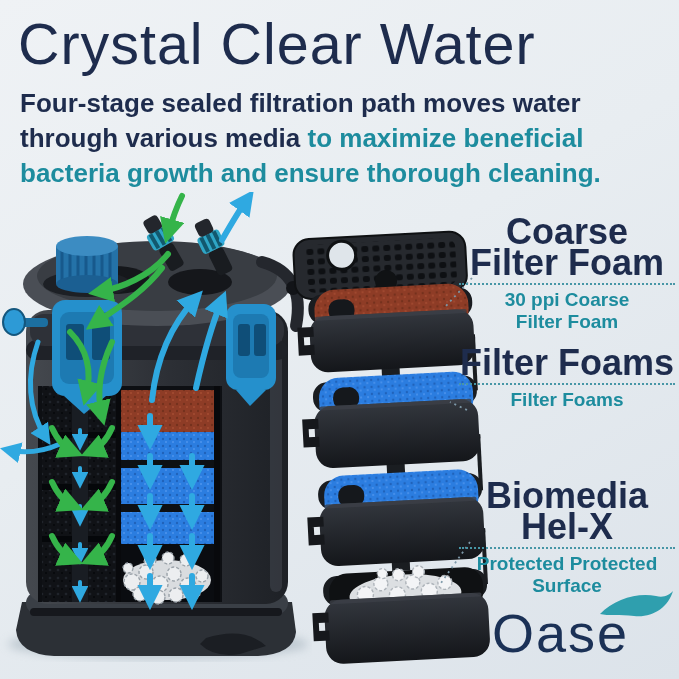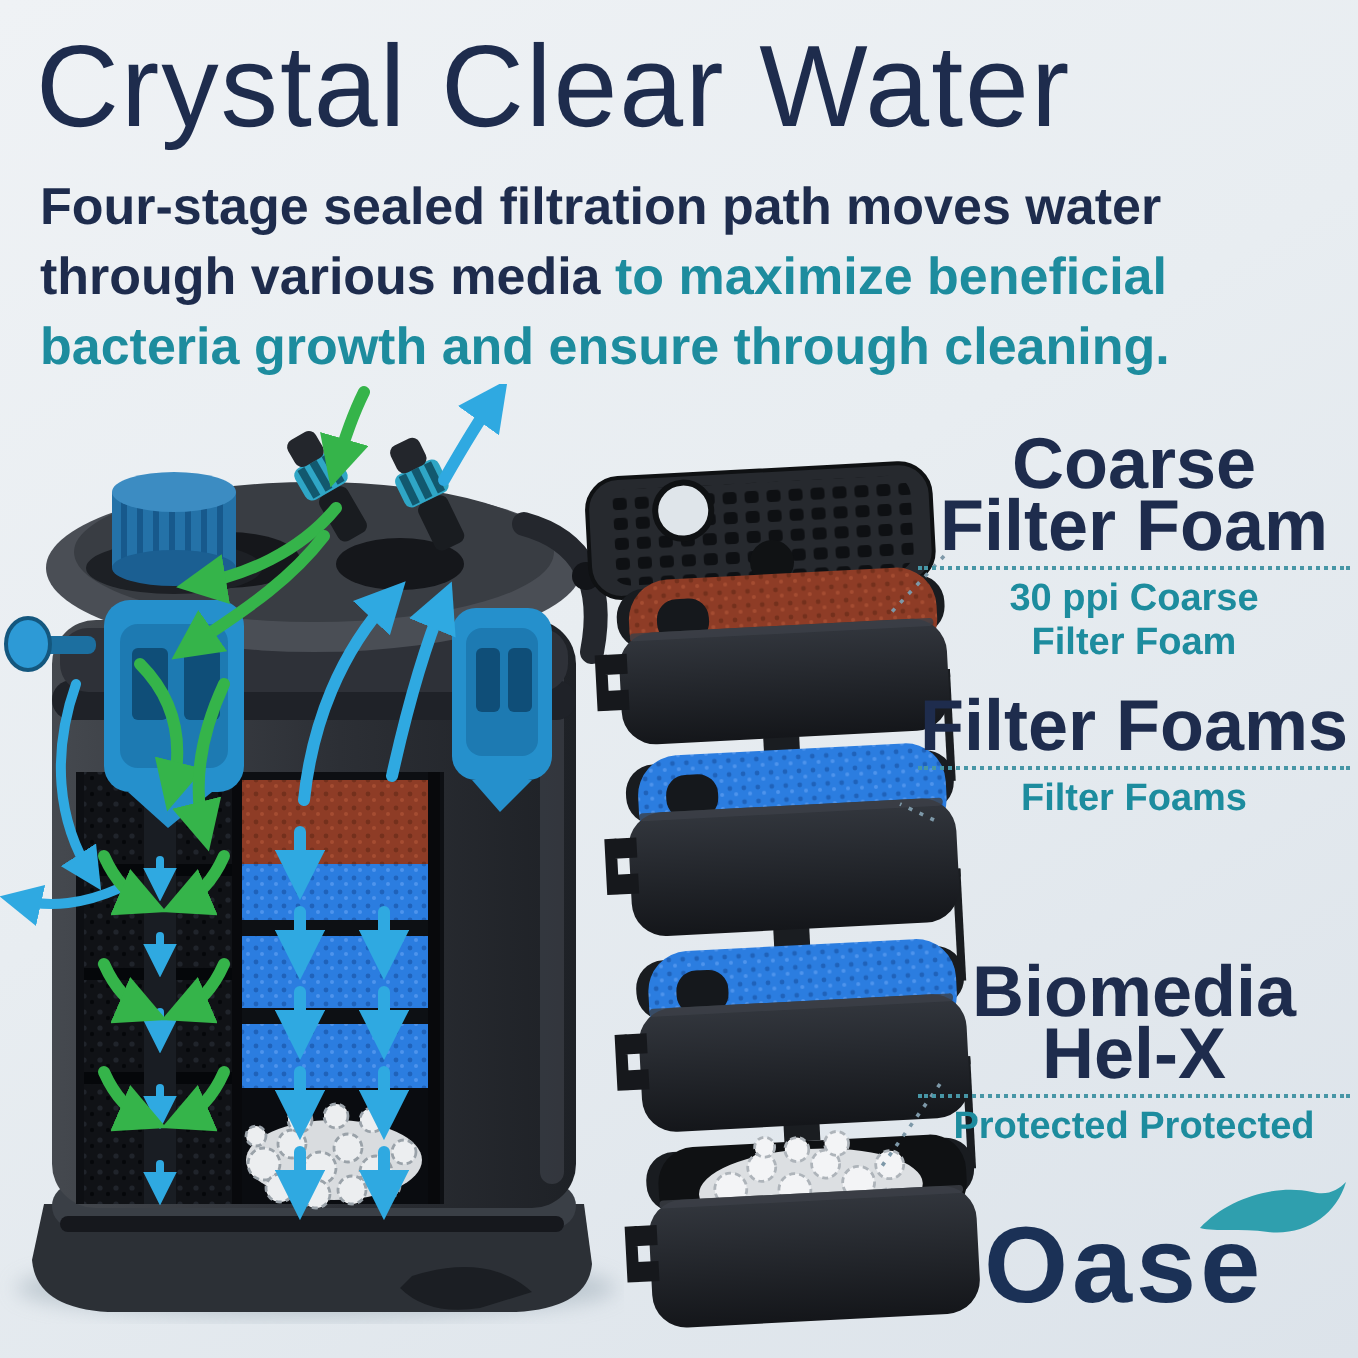--- a/index.html
+++ b/index.html
@@ -23,31 +23,31 @@
   #subtitle .teal{color:var(--teal-text,#1d8c9e)}
   .stage{position:absolute;left:455px;width:224px;text-align:center}
   .stage .h{font-size:36px;line-height:31px;font-weight:700;color:var(--navy-text,#1e2c4d)}
   .stage .rule{border-top:2px dotted #4796a6;margin:5px 4px 4px 4px;height:0}
   .stage .s{font-size:19px;line-height:22px;font-weight:700;color:var(--teal-text,#1d8c9e)}
   #stage-1{top:216px}
   #stage-2{top:347px}
   #stage-3{top:480px}
   #logo-text{
     left:492px;top:602px;
-    font-size:54px;font-weight:700;letter-spacing:2px;
+    font-size:54px;font-weight:400;letter-spacing:2px;
     color:var(--logo-navy,#1b3156);
   }
   svg{display:block}
 </style>
 </head>
 <body>
 
 <div id="title" class="abs">Crystal Clear Water</div>
 
-<div id="subtitle" class="abs"><span>Four-stage sealed filtration path moves water through various media </span><span class="teal">to maximize beneficial bacteria growth and ensure through cleaning.</span></div>
+<div id="subtitle" class="abs"><span>Four-stage sealed filtration path moves water through various media </span><span class="teal">to maximize beneficial bacteria growth and ensure thorough cleaning.</span></div>
 
 <svg class="abs" style="left:0;top:192px" width="312" height="480" viewBox="0 0 312 480">
   <defs>
     <pattern id="spTex" width="8" height="8" patternUnits="userSpaceOnUse">
       <rect width="8" height="8" fill="#101216"></rect>
       <circle cx="2" cy="2" r="1.3" fill="#20242b"></circle>
       <circle cx="6" cy="5" r="1.1" fill="#05070a"></circle>
     </pattern>
     <pattern id="redTex" width="7" height="7" patternUnits="userSpaceOnUse">
       <rect width="7" height="7" fill="#8e3c26"></rect>
@@ -340,18 +340,19 @@
   <div class="h">Filter Foams</div>
   <div class="rule"></div>
   <div class="s">Filter Foams</div>
 </div>
 
 <div id="stage-3" class="stage">
   <div class="h">Biomedia</div>
   <div class="h">Hel-X</div>
   <div class="rule"></div>
   <div class="s">Protected Protected</div>
+  <div class="s">Surface</div>
 </div>
 
 <div id="logo-text" class="abs">Oase</div>
 <svg class="abs" style="left:598px;top:590px" width="76" height="32" viewBox="0 0 76 32">
   <path d="M2,24 C16,9 40,2 58,6 C66,8 71,5 75,1 C70,18 54,28 36,26 C22,24 10,26 2,24 Z" fill="#2f9fae"></path>
 </svg>
 
 </body></html>

